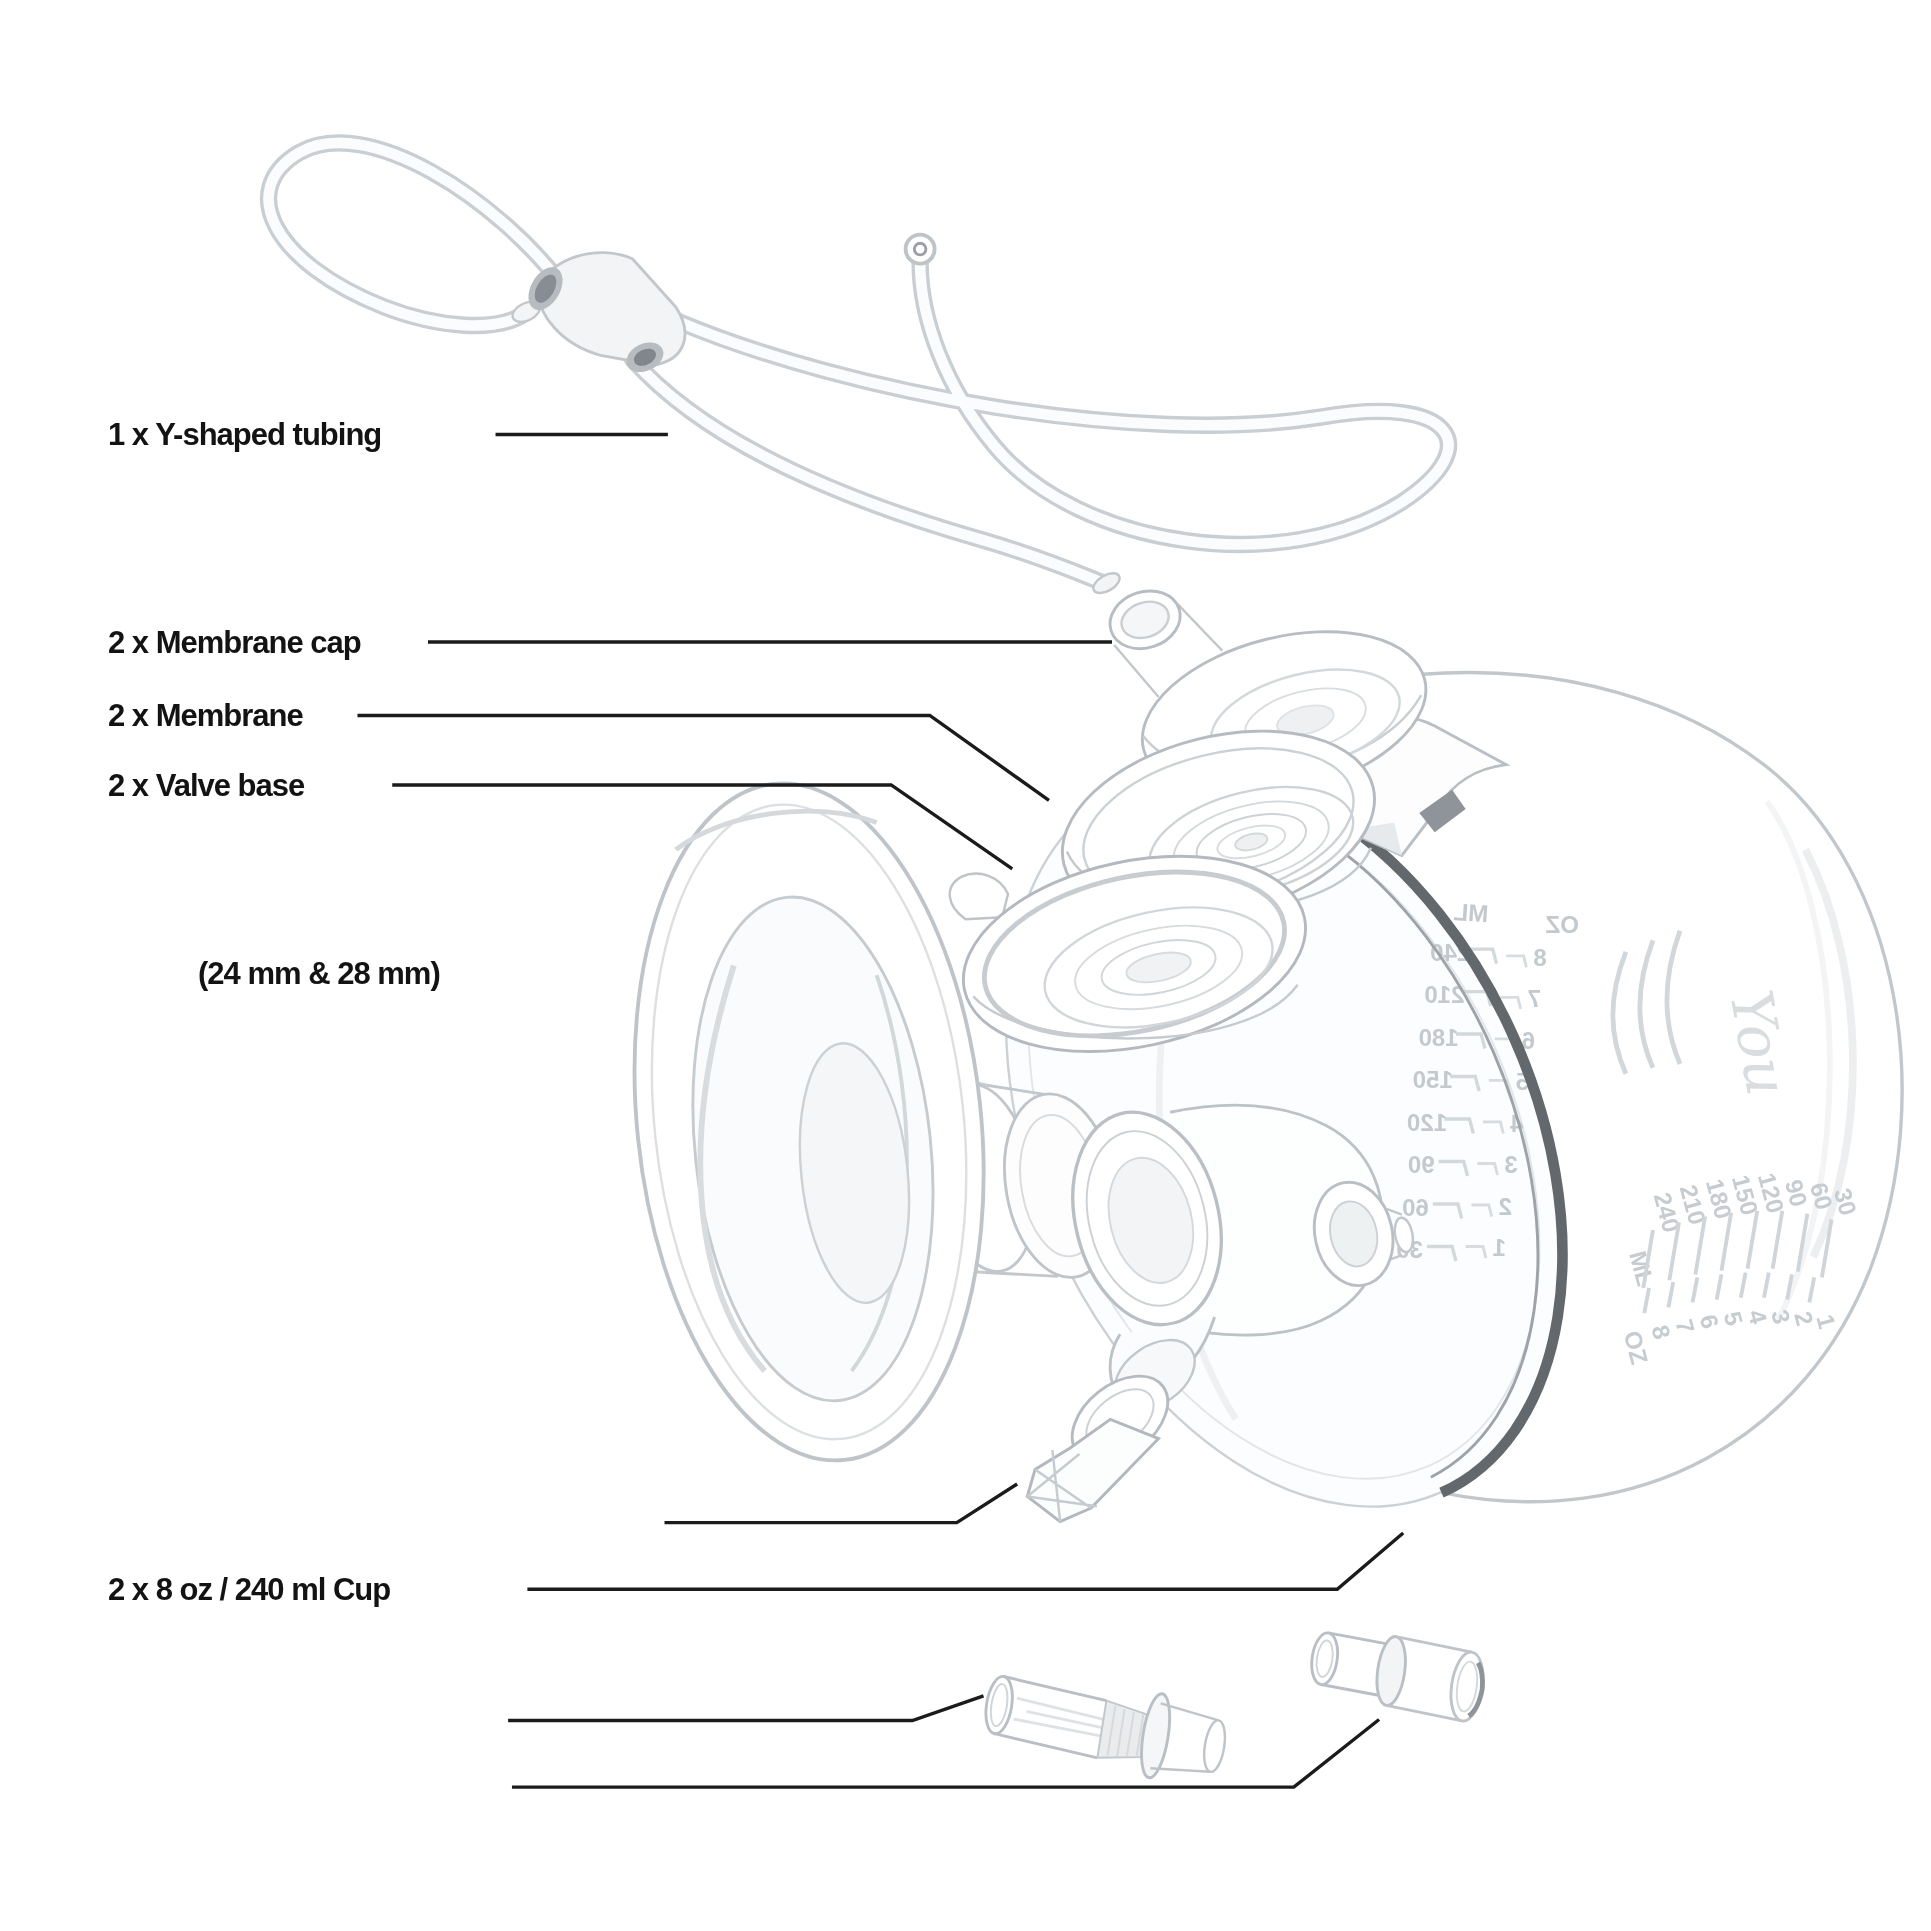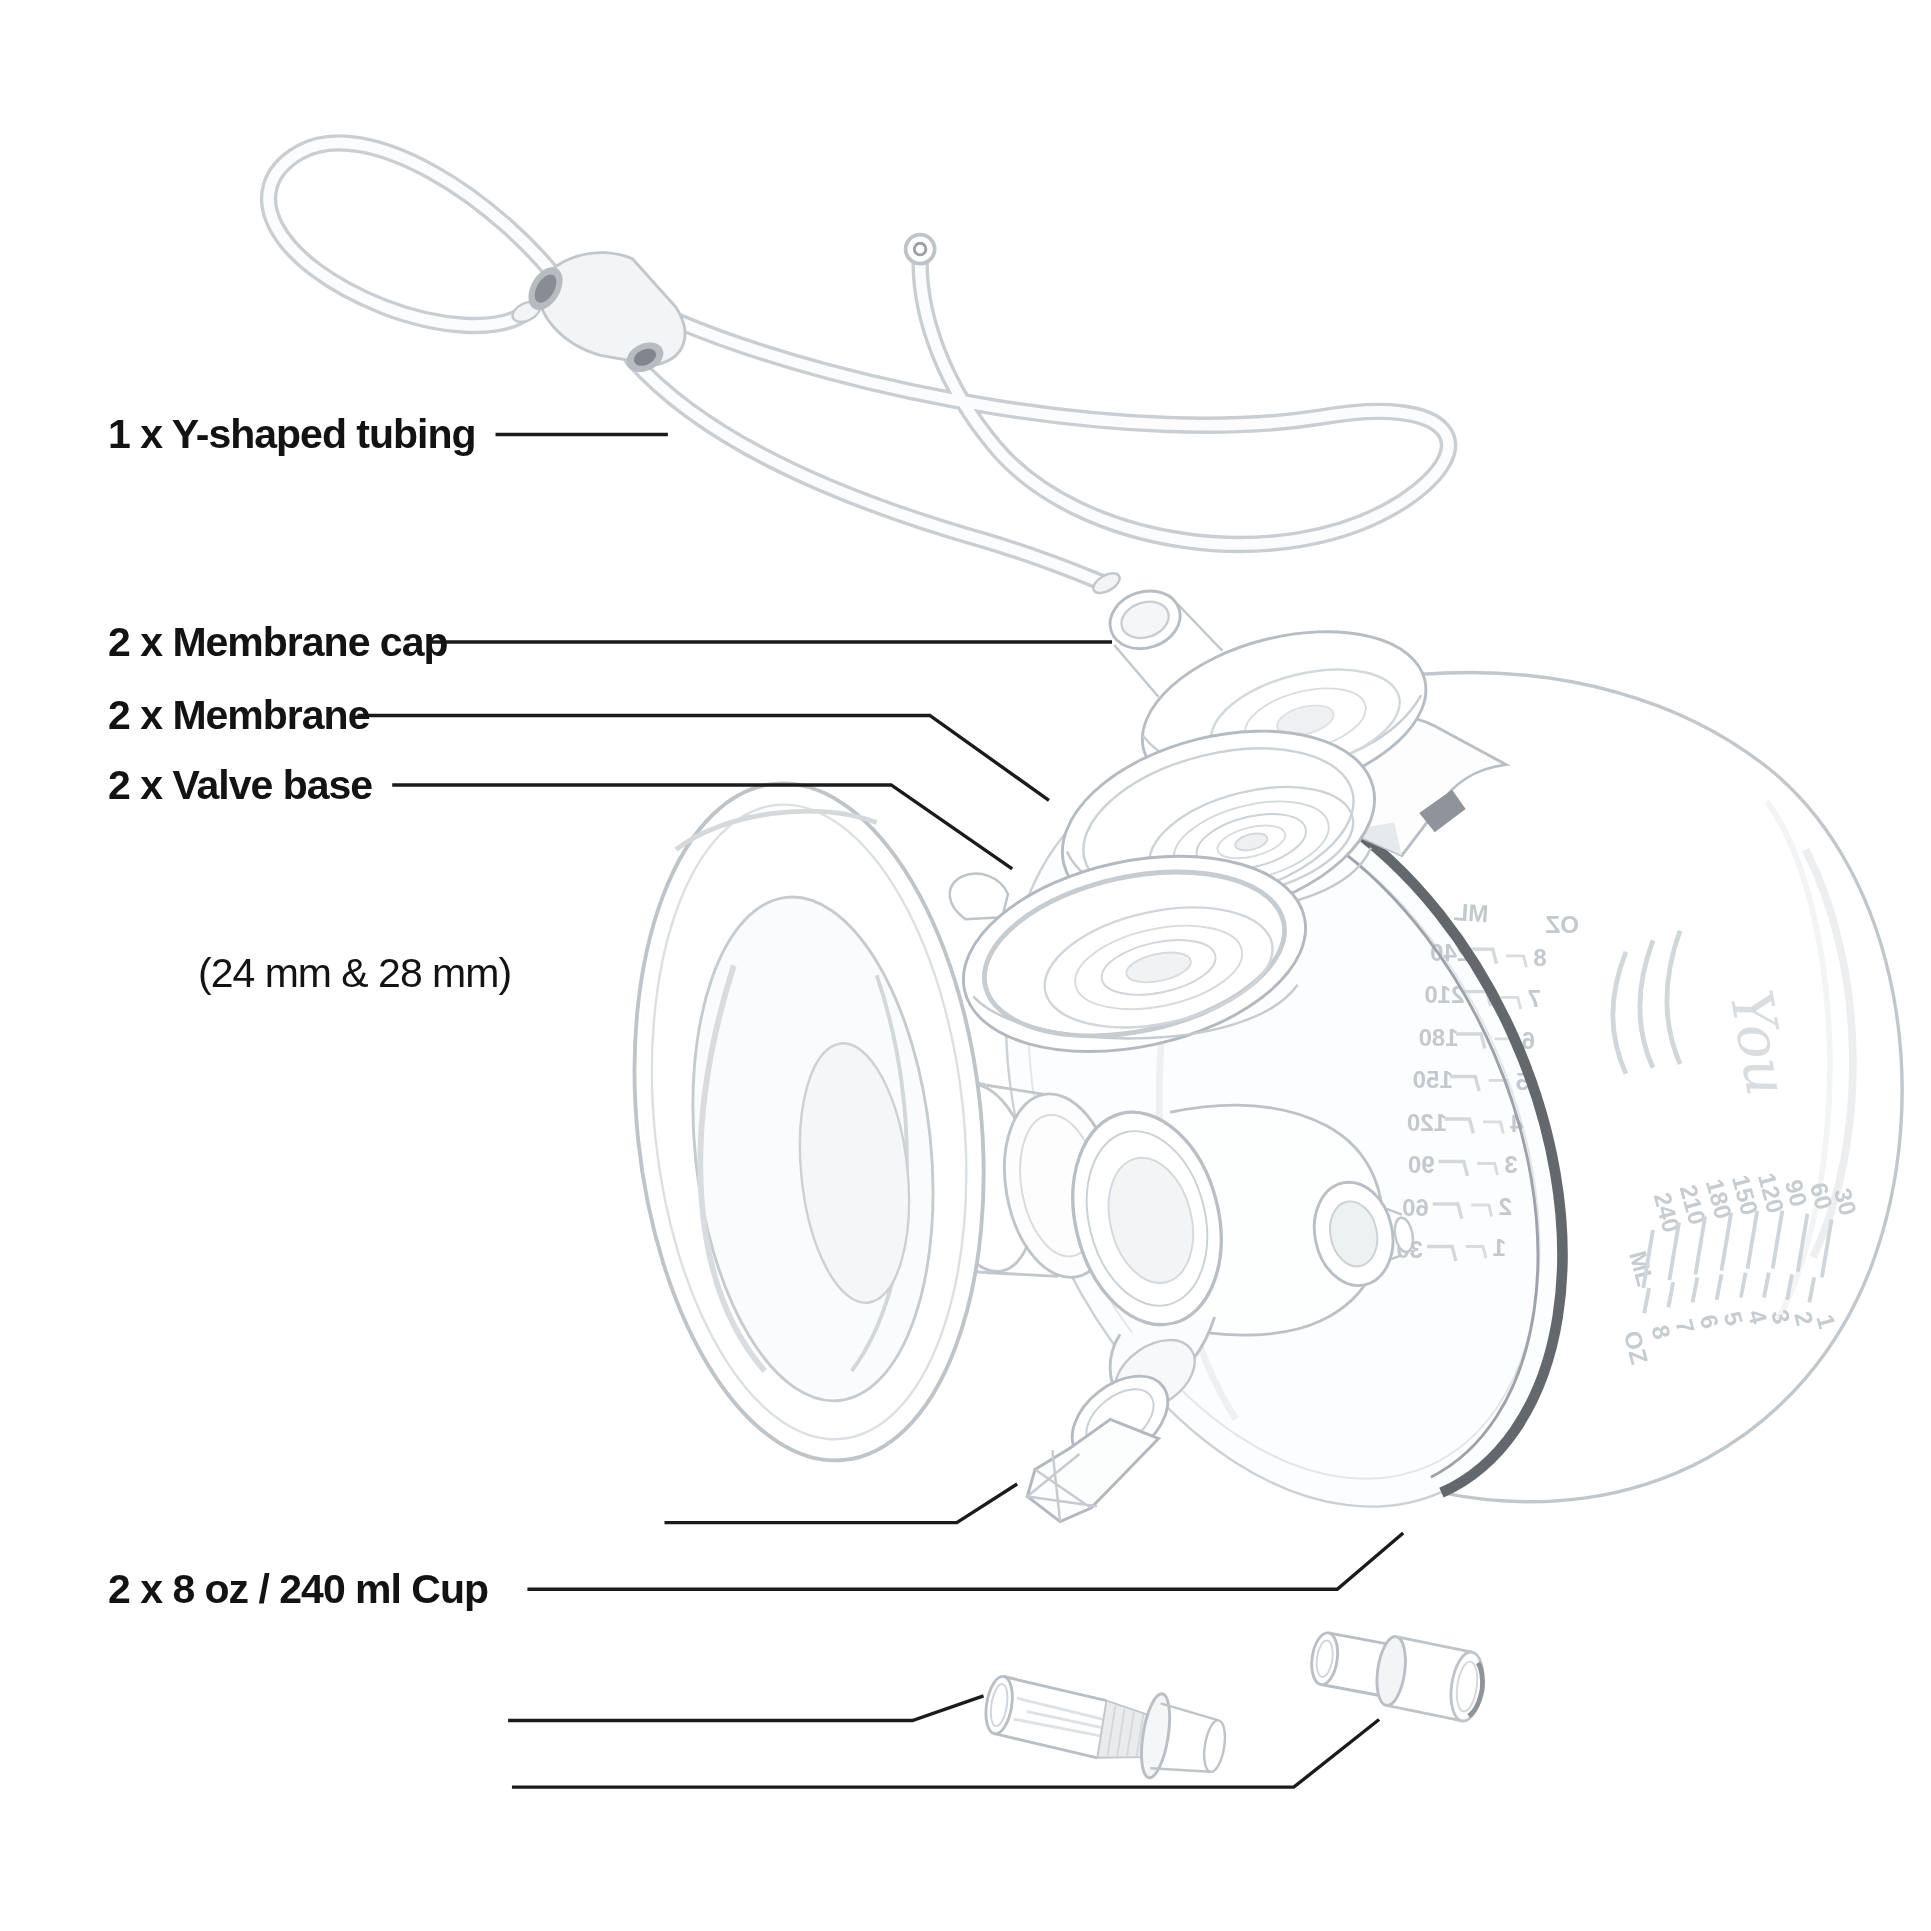--- a/index.html
+++ b/index.html
@@ -3,24 +3,24 @@
 <meta charset="utf-8">
 <style>
   html,body{margin:0;padding:0;background:#ffffff;}
   .canvas{
     position:relative;width:1931px;height:1931px;background:#ffffff;overflow:hidden;
     font-family:"Liberation Sans",sans-serif;
   }
   .art{position:absolute;left:0;top:0;}
   .label{
     position:absolute;transform:translateY(-50%);
-    font-size:41px;font-weight:700;letter-spacing:-1px;color:#131313;
+    font-size:31px;font-weight:700;letter-spacing:-1px;color:#131313;
     white-space:nowrap;line-height:1;
   }
-  .label.indent{font-weight:400;text-align:right;}
+  .label.indent{font-weight:700;text-align:right;}
 </style>
 </head>
 <body>
 
 <div class="canvas">
 
 <svg class="art" width="1931" height="1931" viewBox="0 0 2000 2000">
 
   <g fill="none" stroke-linecap="round">
 

